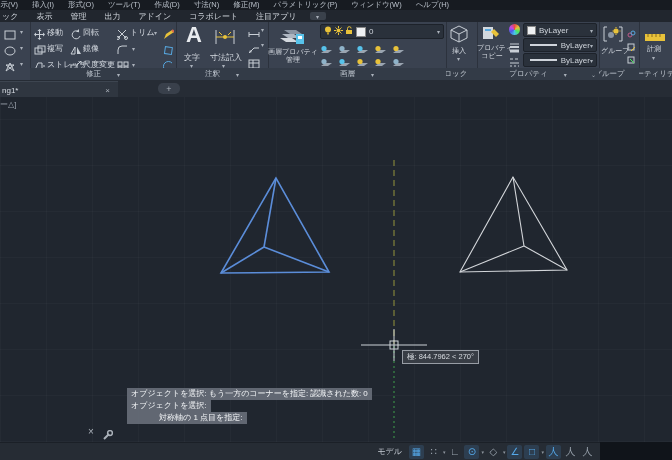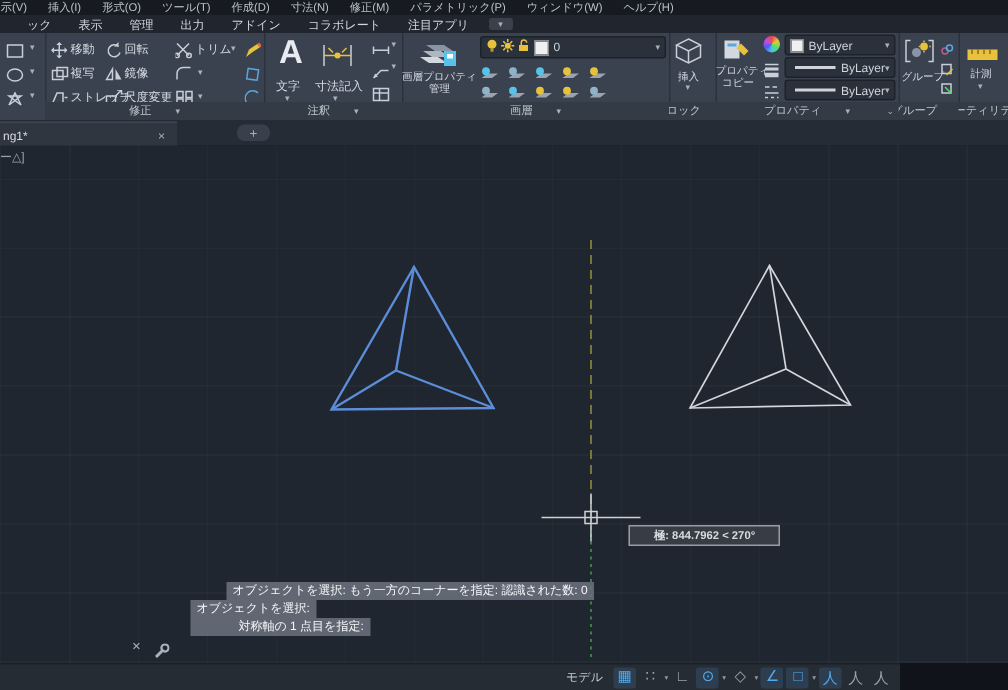--- a/index.html
+++ b/index.html
@@ -36,22 +36,22 @@
   #activetab{position:absolute;left:0;top:1px;width:118px;height:16px;background:#2f3640;
              border-top:1px solid #3d4550;display:flex;align-items:center;font-size:8px;color:#d6dbe2;}
   #newtab{position:absolute;left:158px;top:3px;width:22px;height:11px;background:#39404b;border-radius:5px;
           color:#aab1ba;font-size:9px;display:flex;align-items:center;justify-content:center;}
   
   #canvas{left:0;top:97px;width:672px;height:345px;background:#20262f;
     background-image:repeating-linear-gradient(0deg,rgba(255,255,255,.025) 0 1px,transparent 1px 46px),
                      repeating-linear-gradient(90deg,rgba(255,255,255,.025) 0 1px,transparent 1px 46px);}
   #vpfrag{left:0;top:99px;font-size:8px;color:#99a1ab;}
   #geom{left:0;top:0;width:672px;height:460px;pointer-events:none;}
-  #tooltip{left:419px;top:350px;background:#383d45;border:1px solid #989da5;color:#d7dbe0;
-           font-size:7.5px;padding:1px 16px;white-space:nowrap;font-weight:bold;}
+  #tooltip{left:402px;top:350px;background:#383d45;border:1px solid #989da5;color:#d7dbe0;
+           font-size:7.5px;padding:1px 4px;white-space:nowrap;}
   .histline{position:absolute;left:127px;background:rgba(106,113,124,.88);color:#f4f6f8;
             font-size:8px;line-height:10px;padding:1px 4px;white-space:nowrap;}
   
   #cmdclose{left:88px;top:426px;color:#aab1b9;font-size:10px;}
   #cmdwrench{left:102px;top:427px;}
   #cmdbar{left:122px;top:424px;width:490px;height:17px;background:#161b22;border:1px solid #596069;
           border-radius:2px;display:flex;align-items:center;}
   #cmdname{font-weight:bold;font-size:8px;color:#e2e6ea;margin:0 5px 0 4px;letter-spacing:.5px;}
   #cmdprompt{font-size:8.5px;color:#e2e6ea;white-space:nowrap;}
   #cmdcaret{display:inline-block;width:1px;height:10px;background:#eef1f4;margin-left:3px;
@@ -80,21 +80,21 @@
       <span class="menu-item">ツール(T)</span>
       <span class="menu-item">作成(D)</span>
       <span class="menu-item">寸法(N)</span>
       <span class="menu-item">修正(M)</span>
       <span class="menu-item">パラメトリック(P)</span>
       <span class="menu-item">ウィンドウ(W)</span>
       <span class="menu-item">ヘルプ(H)</span>
     </div>
 
   <div id="ribbontabs" class="abs">
-      <span class="ribbon-tab" style="padding-left: 18px;">ック</span>
+      <span class="ribbon-tab" style="padding-left: 2px;">ック</span>
       <span class="ribbon-tab">表示</span>
       <span class="ribbon-tab">管理</span>
       <span class="ribbon-tab">出力</span>
       <span class="ribbon-tab">アドイン</span>
       <span class="ribbon-tab">コラボレート</span>
       <span class="ribbon-tab">注目アプリ</span>
       <span class="tab-extra">▾</span>
     </div>
 
   <div id="ribbon" class="abs">
@@ -448,21 +448,21 @@
       <line x1="460" y1="272" x2="524" y2="246" stroke="#d3d6da" stroke-width="1.1"></line>
       <line x1="567" y1="270" x2="524" y2="246" stroke="#d3d6da" stroke-width="1.1"></line>
       <line x1="361" y1="345" x2="427" y2="345" stroke="#ccd2d8" stroke-width="1"></line>
       <line x1="394" y1="329" x2="394" y2="361" stroke="#ccd2d8" stroke-width="1"></line>
       <rect x="390" y="341" width="8" height="8" fill="none" stroke="#ccd2d8"></rect>
     </svg>
 
   <div id="tooltip" class="abs">
     <span>極: 844.7962 &lt; 270°</span></div>
 
-  <div class="histline" style="top:388px;margin-left:24px;">オブジェクトを選択: もう一方のコーナーを指定: 認識された数: 0</div>
+  <div class="histline" style="top:388px;">オブジェクトを選択: もう一方のコーナーを指定: 認識された数: 0</div>
   <div class="histline" style="top:400px;">オブジェクトを選択:</div>
   <div class="histline" style="top:412px;padding-left:32px;">対称軸の 1 点目を指定:</div>
 
   <span id="cmdclose" class="abs">×</span>
   <span id="cmdwrench" class="abs">
     <svg width="11" height="11">
         <path d="M2 9 7 4" stroke="#aab1b9" stroke-width="2"></path>
         <circle cx="8" cy="3" r="2.4" fill="none" stroke="#aab1b9" stroke-width="1.5"></circle>
       </svg></span>
 

